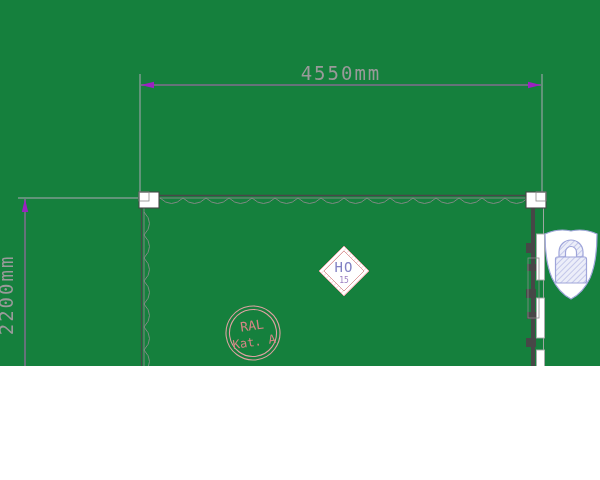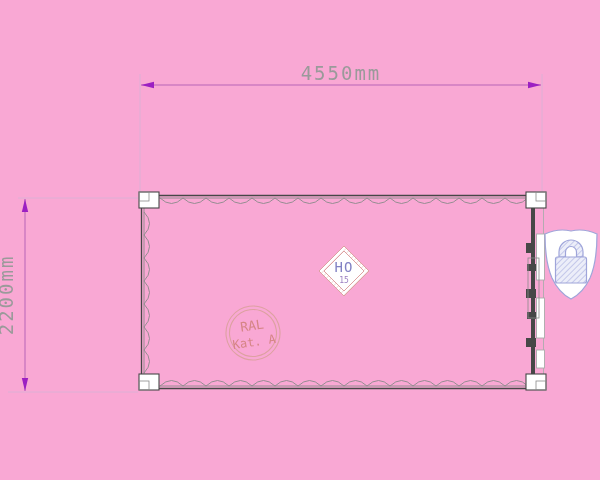--- a/index.html
+++ b/index.html
@@ -1,17 +1,17 @@
 <!DOCTYPE html>
 <html style="--dimension-line: #b765b7; --dimension-arrow: #9c20c2; --dimension-text: #9a9a9a; --extension-line: #d5b3d5; --outline-dark: #474747; --outline-mid: #8a8a8a; --outline-light: #ababab; --stamp-pink: #dda1a1; --stamp-text-blue: #8282c4; --stamp-text-purple: #9a7ec0; --stamp-text-pink: #d58585; --lock-lavender: #9fa5da;"><head>
 <meta charset="utf-8">
 <style>
   html,body{margin:0;padding:0;background:#ffffff;}
   .canvas-wrap{
-    position:relative;width:600px;height:480px;background:#f9a8d4;overflow:hidden;
+    position:relative;width:600px;height:366px;background:#15803d;overflow:hidden;
     font-family:"DejaVu Sans Mono", monospace;
   }
   svg{display:block;}
   .dim-line{stroke:var(--dimension-line);stroke-width:1;fill:none;}
   .ext-line{stroke:var(--extension-line);stroke-width:0.8;fill:none;}
   .dim-arrow{fill:var(--dimension-arrow);stroke:none;}
   .dim-text{
     font-family:"DejaVu Sans Mono", monospace;font-size:19px;letter-spacing:2px;
     fill:var(--dimension-text);
   }

